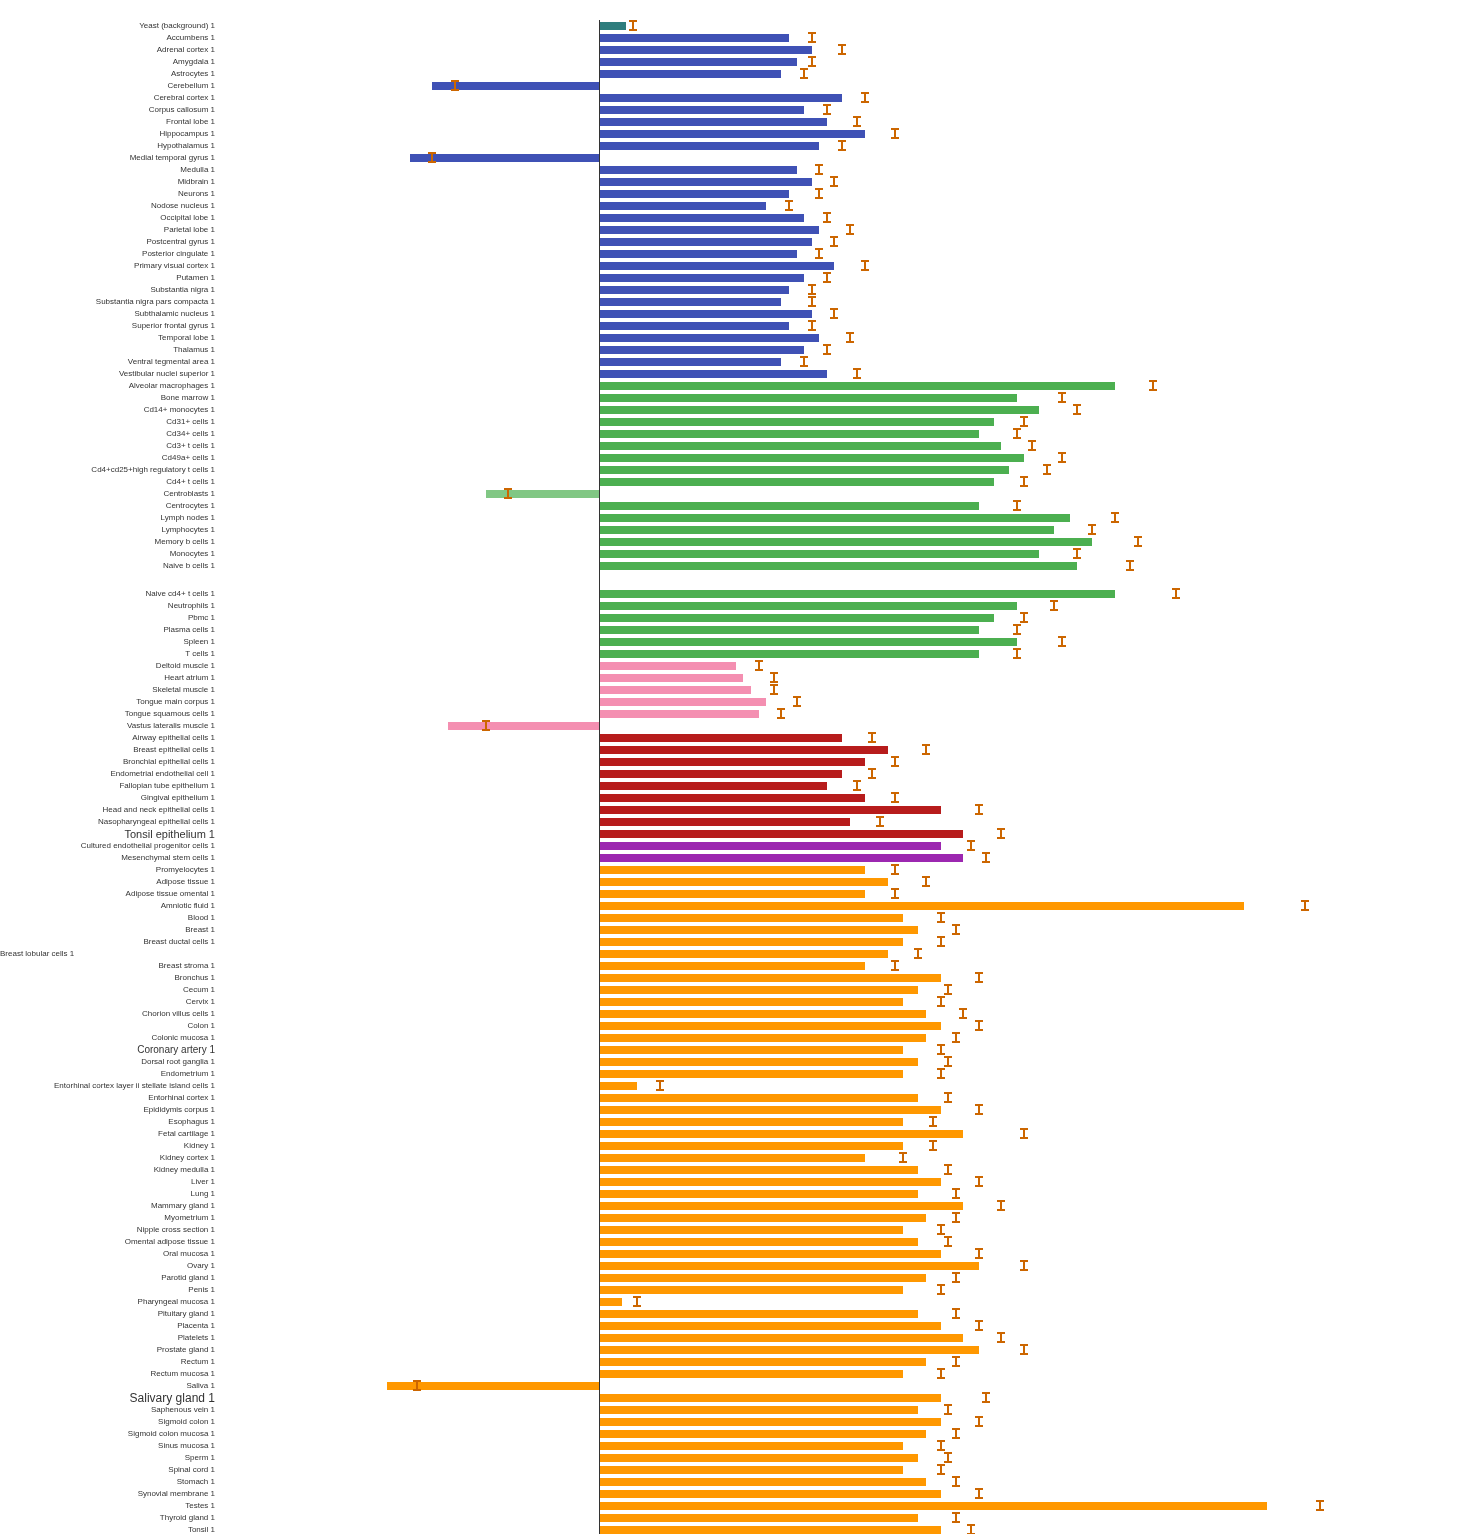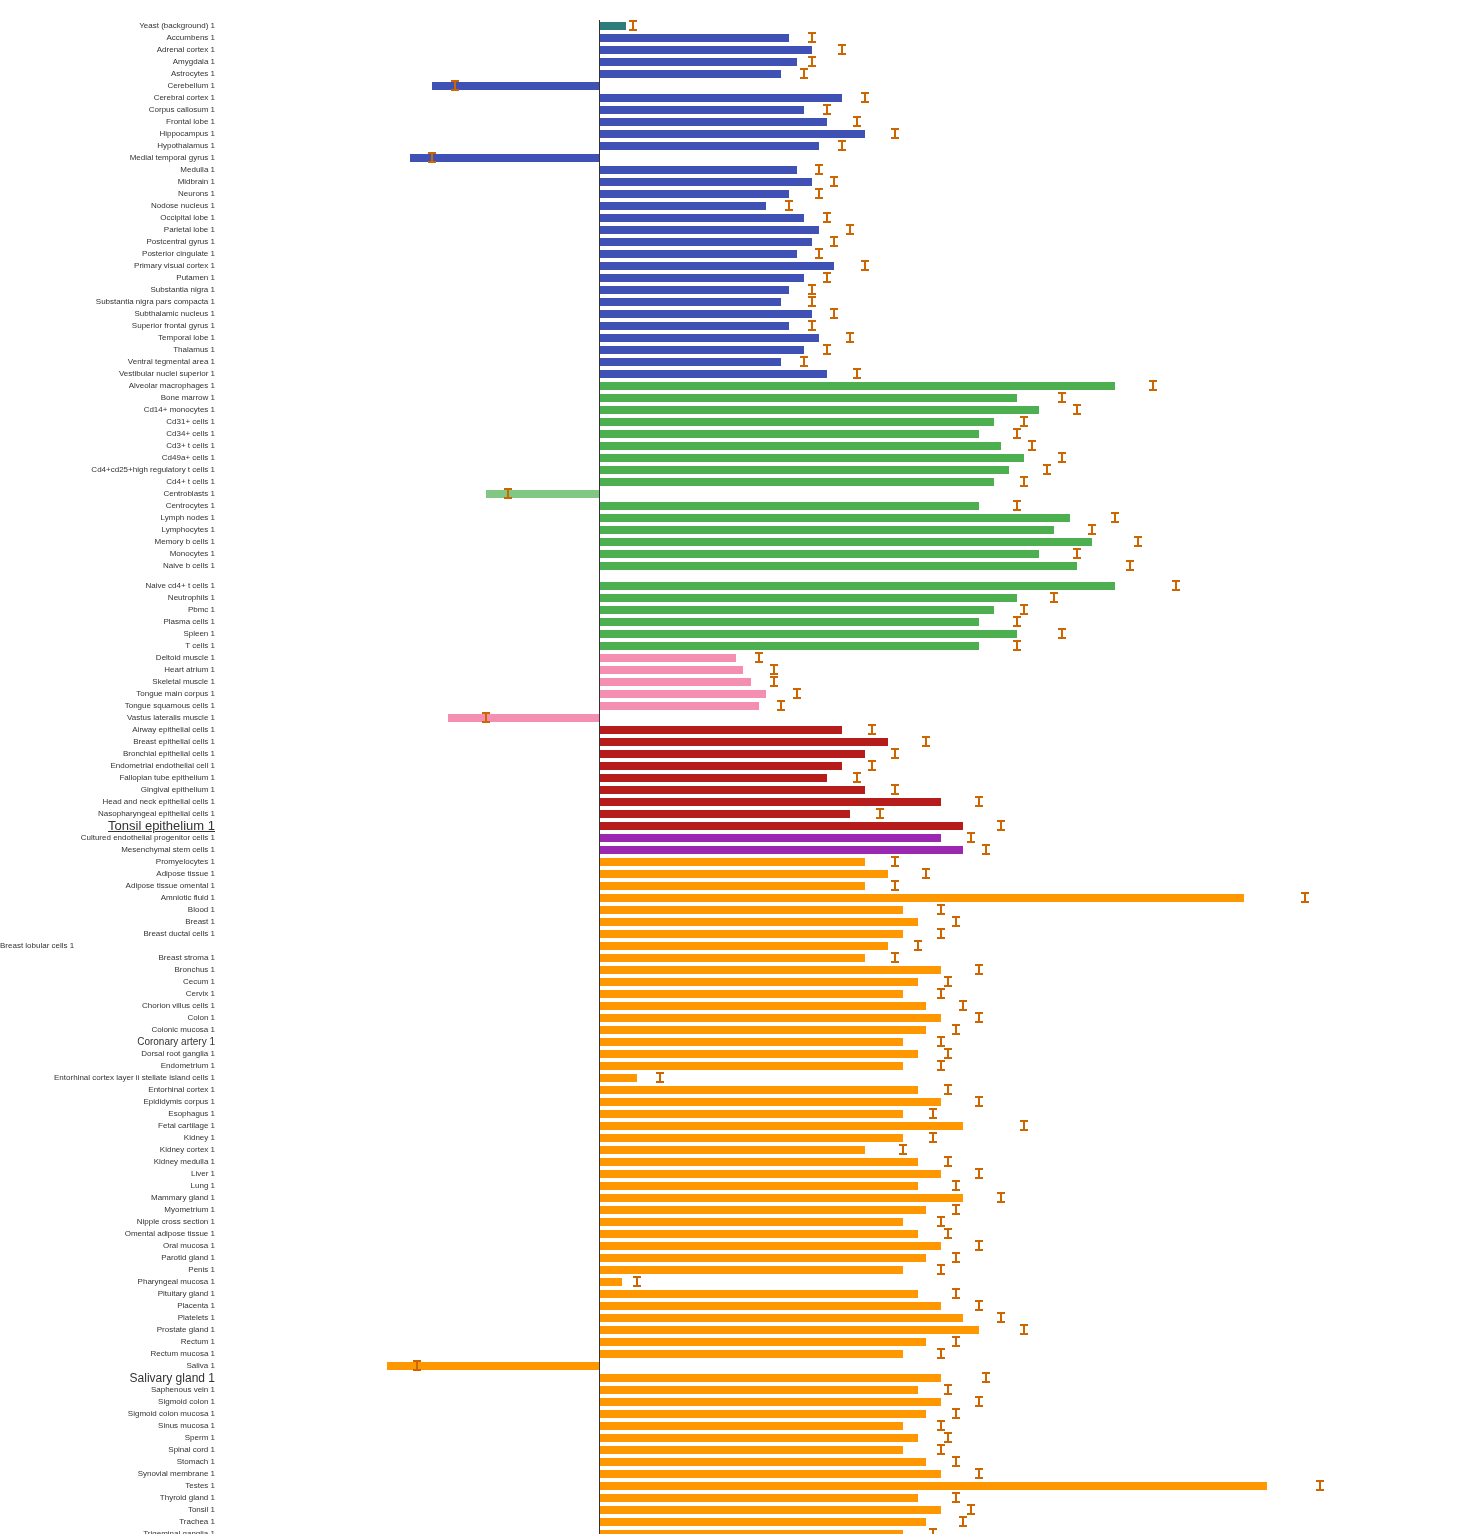--- a/index.html
+++ b/index.html
@@ -326,21 +326,21 @@
         <div style="position: absolute; top: 0px; height: 2px; width: 8px; background: rgb(204, 102, 0); left: 913.931px;"></div>
         <div style="position: absolute; bottom: 0px; height: 2px; width: 8px; background: rgb(204, 102, 0); left: 913.931px;"></div>
       </div>
       <div class="bar-row" style="display: flex; align-items: center; height: 11px; margin-bottom: 1px; position: relative; width: 1100px;">
         <div class="bar-label" style="position: absolute; right: 1105px; text-align: right; white-space: nowrap; font-size: 8px; color: rgb(51, 51, 51); width: 215px;">Monocytes 1</div>
         <div style="position: absolute; height: 8px; top: 1.5px; background: rgb(76, 175, 80); left: 379.31px; width: 440px;"></div>
         <div style="position: absolute; top: 0px; height: 11px; width: 2px; background: rgb(204, 102, 0); left: 856.241px;"></div>
         <div style="position: absolute; top: 0px; height: 2px; width: 8px; background: rgb(204, 102, 0); left: 853.241px;"></div>
         <div style="position: absolute; bottom: 0px; height: 2px; width: 8px; background: rgb(204, 102, 0); left: 853.241px;"></div>
       </div>
-      <div class="bar-row" style="display: flex; align-items: center; height: 11px; margin-bottom: 9px; position: relative; width: 1100px;">
+      <div class="bar-row" style="display: flex; align-items: center; height: 11px; margin-bottom: 17px; position: relative; width: 1100px;">
         <div class="bar-label" style="position: absolute; right: 1105px; text-align: right; white-space: nowrap; font-size: 8px; color: rgb(51, 51, 51); width: 215px;">Naive b cells 1</div>
         <div style="position: absolute; height: 8px; top: 1.5px; background: rgb(76, 175, 80); left: 379.31px; width: 477.931px;"></div>
         <div style="position: absolute; top: 0px; height: 11px; width: 2px; background: rgb(204, 102, 0); left: 909.345px;"></div>
         <div style="position: absolute; top: 0px; height: 2px; width: 8px; background: rgb(204, 102, 0); left: 906.345px;"></div>
         <div style="position: absolute; bottom: 0px; height: 2px; width: 8px; background: rgb(204, 102, 0); left: 906.345px;"></div>
       </div>
       <div class="bar-row" style="display: flex; align-items: center; height: 11px; margin-bottom: 1px; position: relative; width: 1100px;">
         <div class="bar-label" style="position: absolute; right: 1105px; text-align: right; white-space: nowrap; font-size: 8px; color: rgb(51, 51, 51); width: 215px;">Naive cd4+ t cells 1</div>
         <div style="position: absolute; height: 8px; top: 1.5px; background: rgb(76, 175, 80); left: 379.31px; width: 515.862px;"></div>
         <div style="position: absolute; top: 0px; height: 11px; width: 2px; background: rgb(204, 102, 0); left: 954.862px;"></div>
@@ -474,21 +474,21 @@
         <div style="position: absolute; bottom: 0px; height: 2px; width: 8px; background: rgb(204, 102, 0); left: 754.621px;"></div>
       </div>
       <div class="bar-row" style="display: flex; align-items: center; height: 11px; margin-bottom: 1px; position: relative; width: 1100px;">
         <div class="bar-label" style="position: absolute; right: 1105px; text-align: right; white-space: nowrap; font-size: 8px; color: rgb(51, 51, 51); width: 215px;">Nasopharyngeal epithelial cells 1</div>
         <div style="position: absolute; height: 8px; top: 1.5px; background: rgb(183, 28, 28); left: 379.31px; width: 250.345px;"></div>
         <div style="position: absolute; top: 0px; height: 11px; width: 2px; background: rgb(204, 102, 0); left: 659px;"></div>
         <div style="position: absolute; top: 0px; height: 2px; width: 8px; background: rgb(204, 102, 0); left: 656px;"></div>
         <div style="position: absolute; bottom: 0px; height: 2px; width: 8px; background: rgb(204, 102, 0); left: 656px;"></div>
       </div>
       <div class="bar-row" style="display: flex; align-items: center; height: 11px; margin-bottom: 1px; position: relative; width: 1100px;">
-        <div class="bar-label" style="position: absolute; right: 1105px; text-align: right; white-space: nowrap; font-size: 13px; color: rgb(51, 51, 51); width: 215px; text-decoration: underline;">Tonsil epithelium 1</div>
+        <div class="bar-label" style="position: absolute; right: 1105px; text-align: right; white-space: nowrap; font-size: 11px; color: rgb(51, 51, 51); width: 215px;">Tonsil epithelium 1</div>
         <div style="position: absolute; height: 8px; top: 1.5px; background: rgb(183, 28, 28); left: 379.31px; width: 364.138px;"></div>
         <div style="position: absolute; top: 0px; height: 11px; width: 2px; background: rgb(204, 102, 0); left: 780.379px;"></div>
         <div style="position: absolute; top: 0px; height: 2px; width: 8px; background: rgb(204, 102, 0); left: 777.379px;"></div>
         <div style="position: absolute; bottom: 0px; height: 2px; width: 8px; background: rgb(204, 102, 0); left: 777.379px;"></div>
       </div>
       <div class="bar-row" style="display: flex; align-items: center; height: 11px; margin-bottom: 1px; position: relative; width: 1100px;">
         <div class="bar-label" style="position: absolute; right: 1105px; text-align: right; white-space: nowrap; font-size: 8px; color: rgb(51, 51, 51); width: 215px;">Cultured endothelial progenitor cells 1</div>
         <div style="position: absolute; height: 8px; top: 1.5px; background: rgb(156, 39, 176); left: 379.31px; width: 341.379px;"></div>
         <div style="position: absolute; top: 0px; height: 11px; width: 2px; background: rgb(204, 102, 0); left: 750.034px;"></div>
         <div style="position: absolute; top: 0px; height: 2px; width: 8px; background: rgb(204, 102, 0); left: 747.034px;"></div>
@@ -726,20 +726,27 @@
         <div style="position: absolute; bottom: 0px; height: 2px; width: 8px; background: rgb(204, 102, 0); left: 724.276px;"></div>
       </div>
       <div class="bar-row" style="display: flex; align-items: center; height: 11px; margin-bottom: 1px; position: relative; width: 1100px;">
         <div class="bar-label" style="position: absolute; right: 1105px; text-align: right; white-space: nowrap; font-size: 8px; color: rgb(51, 51, 51); width: 215px;">Oral mucosa 1</div>
         <div style="position: absolute; height: 8px; top: 1.5px; background: rgb(255, 152, 0); left: 379.31px; width: 341.379px;"></div>
         <div style="position: absolute; top: 0px; height: 11px; width: 2px; background: rgb(204, 102, 0); left: 757.621px;"></div>
         <div style="position: absolute; top: 0px; height: 2px; width: 8px; background: rgb(204, 102, 0); left: 754.621px;"></div>
         <div style="position: absolute; bottom: 0px; height: 2px; width: 8px; background: rgb(204, 102, 0); left: 754.621px;"></div>
       </div>
       <div class="bar-row" style="display: flex; align-items: center; height: 11px; margin-bottom: 1px; position: relative; width: 1100px;">
+        <div class="bar-label" style="position: absolute; right: 1105px; text-align: right; white-space: nowrap; font-size: 8px; color: rgb(51, 51, 51); width: 215px;">Ovary 1</div>
+        <div style="position: absolute; height: 8px; top: 1.5px; background: rgb(255, 152, 0); left: 379.31px; width: 379.31px;"></div>
+        <div style="position: absolute; top: 0px; height: 11px; width: 2px; background: rgb(204, 102, 0); left: 803.138px;"></div>
+        <div style="position: absolute; top: 0px; height: 2px; width: 8px; background: rgb(204, 102, 0); left: 800.138px;"></div>
+        <div style="position: absolute; bottom: 0px; height: 2px; width: 8px; background: rgb(204, 102, 0); left: 800.138px;"></div>
+      </div>
+      <div class="bar-row" style="display: flex; align-items: center; height: 11px; margin-bottom: 1px; position: relative; width: 1100px;">
         <div class="bar-label" style="position: absolute; right: 1105px; text-align: right; white-space: nowrap; font-size: 8px; color: rgb(51, 51, 51); width: 215px;">Parotid gland 1</div>
         <div style="position: absolute; height: 8px; top: 1.5px; background: rgb(255, 152, 0); left: 379.31px; width: 326.207px;"></div>
         <div style="position: absolute; top: 0px; height: 11px; width: 2px; background: rgb(204, 102, 0); left: 734.862px;"></div>
         <div style="position: absolute; top: 0px; height: 2px; width: 8px; background: rgb(204, 102, 0); left: 731.862px;"></div>
         <div style="position: absolute; bottom: 0px; height: 2px; width: 8px; background: rgb(204, 102, 0); left: 731.862px;"></div>
       </div>
       <div class="bar-row" style="display: flex; align-items: center; height: 11px; margin-bottom: 1px; position: relative; width: 1100px;">
         <div class="bar-label" style="position: absolute; right: 1105px; text-align: right; white-space: nowrap; font-size: 8px; color: rgb(51, 51, 51); width: 215px;">Penis 1</div>
         <div style="position: absolute; height: 8px; top: 1.5px; background: rgb(255, 152, 0); left: 379.31px; width: 303.448px;"></div>
         <div style="position: absolute; top: 0px; height: 11px; width: 2px; background: rgb(204, 102, 0); left: 719.69px;"></div>

